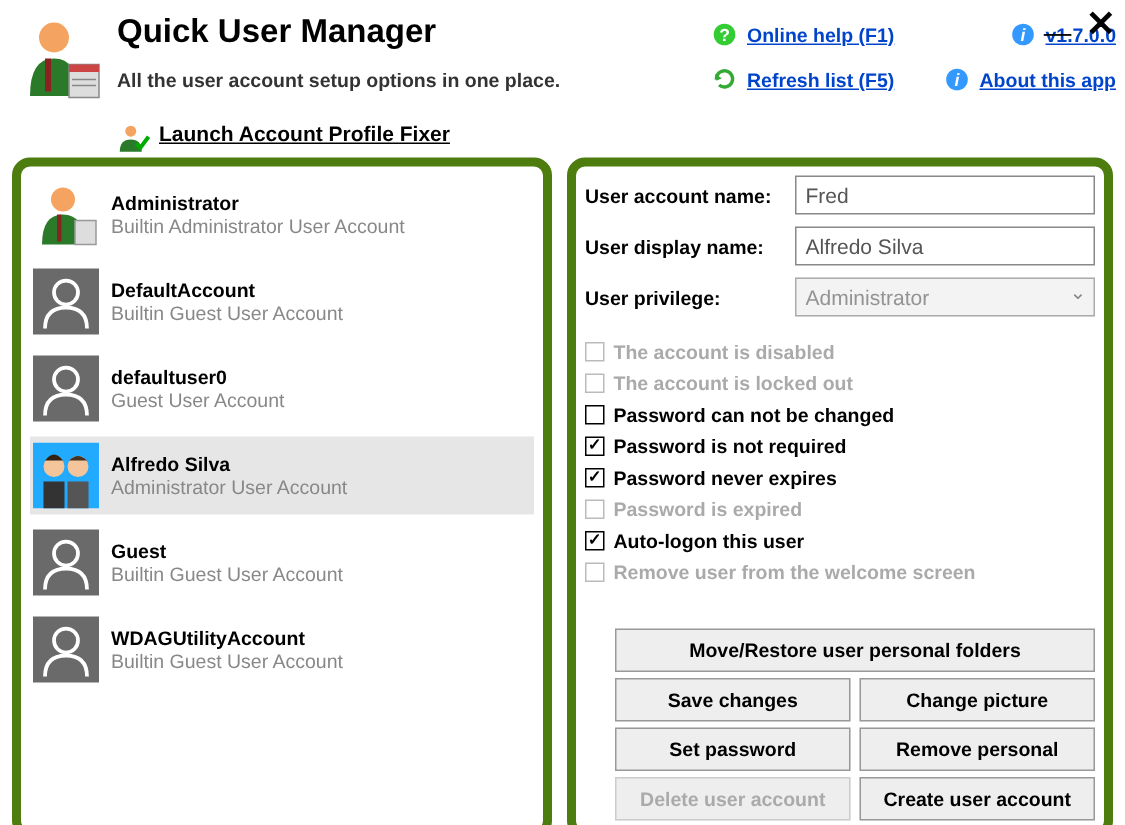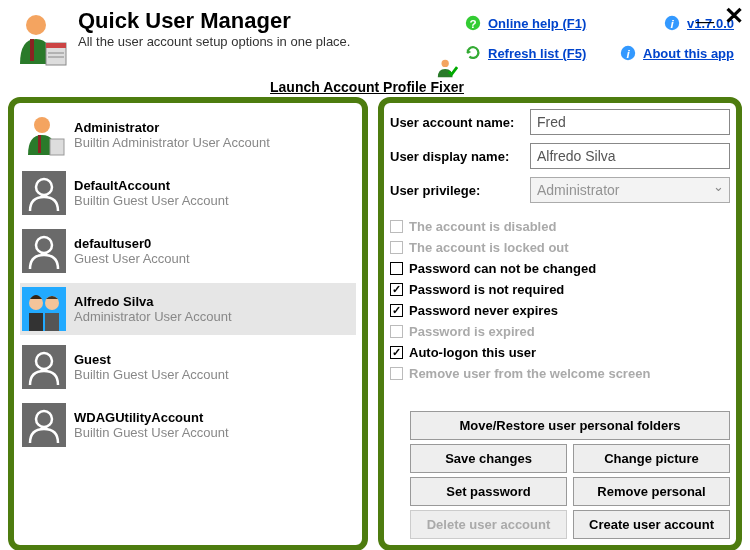--- a/index.html
+++ b/index.html
@@ -1,23 +1,23 @@
 <!DOCTYPE html>
 <html><head>
 <meta charset="utf-8">
 <style>
   * { box-sizing: border-box; margin: 0; padding: 0; }
   body { font-family: Arial, sans-serif; font-size: 13px; width: 750px; height: 550px; background: #fff; overflow: hidden; }
   
-  .title-bar { display: flex; align-items: flex-start; padding: 4px 16px 2px 10px; }
+  .title-bar { display: flex; align-items: flex-start; padding: 4px 6px 2px 10px; }
   .title-bar .logo { width: 60px; height: 60px; flex-shrink: 0; margin-right: 8px; margin-top: 5px; }
   .title-bar .titles { flex: 1; }
   .app-title { font-size: 22px; font-weight: bold; margin-top: 4px; color: #000;}
-  .app-tag { font-size: 13px; color: #333; margin-top: 0; font-weight: normal;}
-  .launcher { margin-top: 8px; display: flex; align-items: flex-end; flex-direction: column; }
+  .app-tag { font-size: 13px; color: #333; margin-top: 12px; font-weight: bold;}
+  .launcher { margin-top: 20px; display: flex; align-items: flex-start; }
   .launcher svg { width: 22px; height: 22px; margin-right: 6px; }
   .launcher a { color: #000; font-weight: bold; font-size: 14px; text-decoration: underline; }
   
   .header-links { width: 270px; padding-top: 10px; }
   .link-row { display: flex; justify-content: space-between; margin-bottom: 12px; }
   .link-item { display: flex; align-items: center; }
   .link-item svg { width: 18px; height: 18px; margin-right: 6px; flex-shrink:0; }
   .link-item a { color: #0044cc; text-decoration: underline; font-weight: bold; font-size: 13px; }
   
   .window-controls { position: absolute; top: 2px; right: 6px; display: flex; gap: 10px; align-items: center; }

